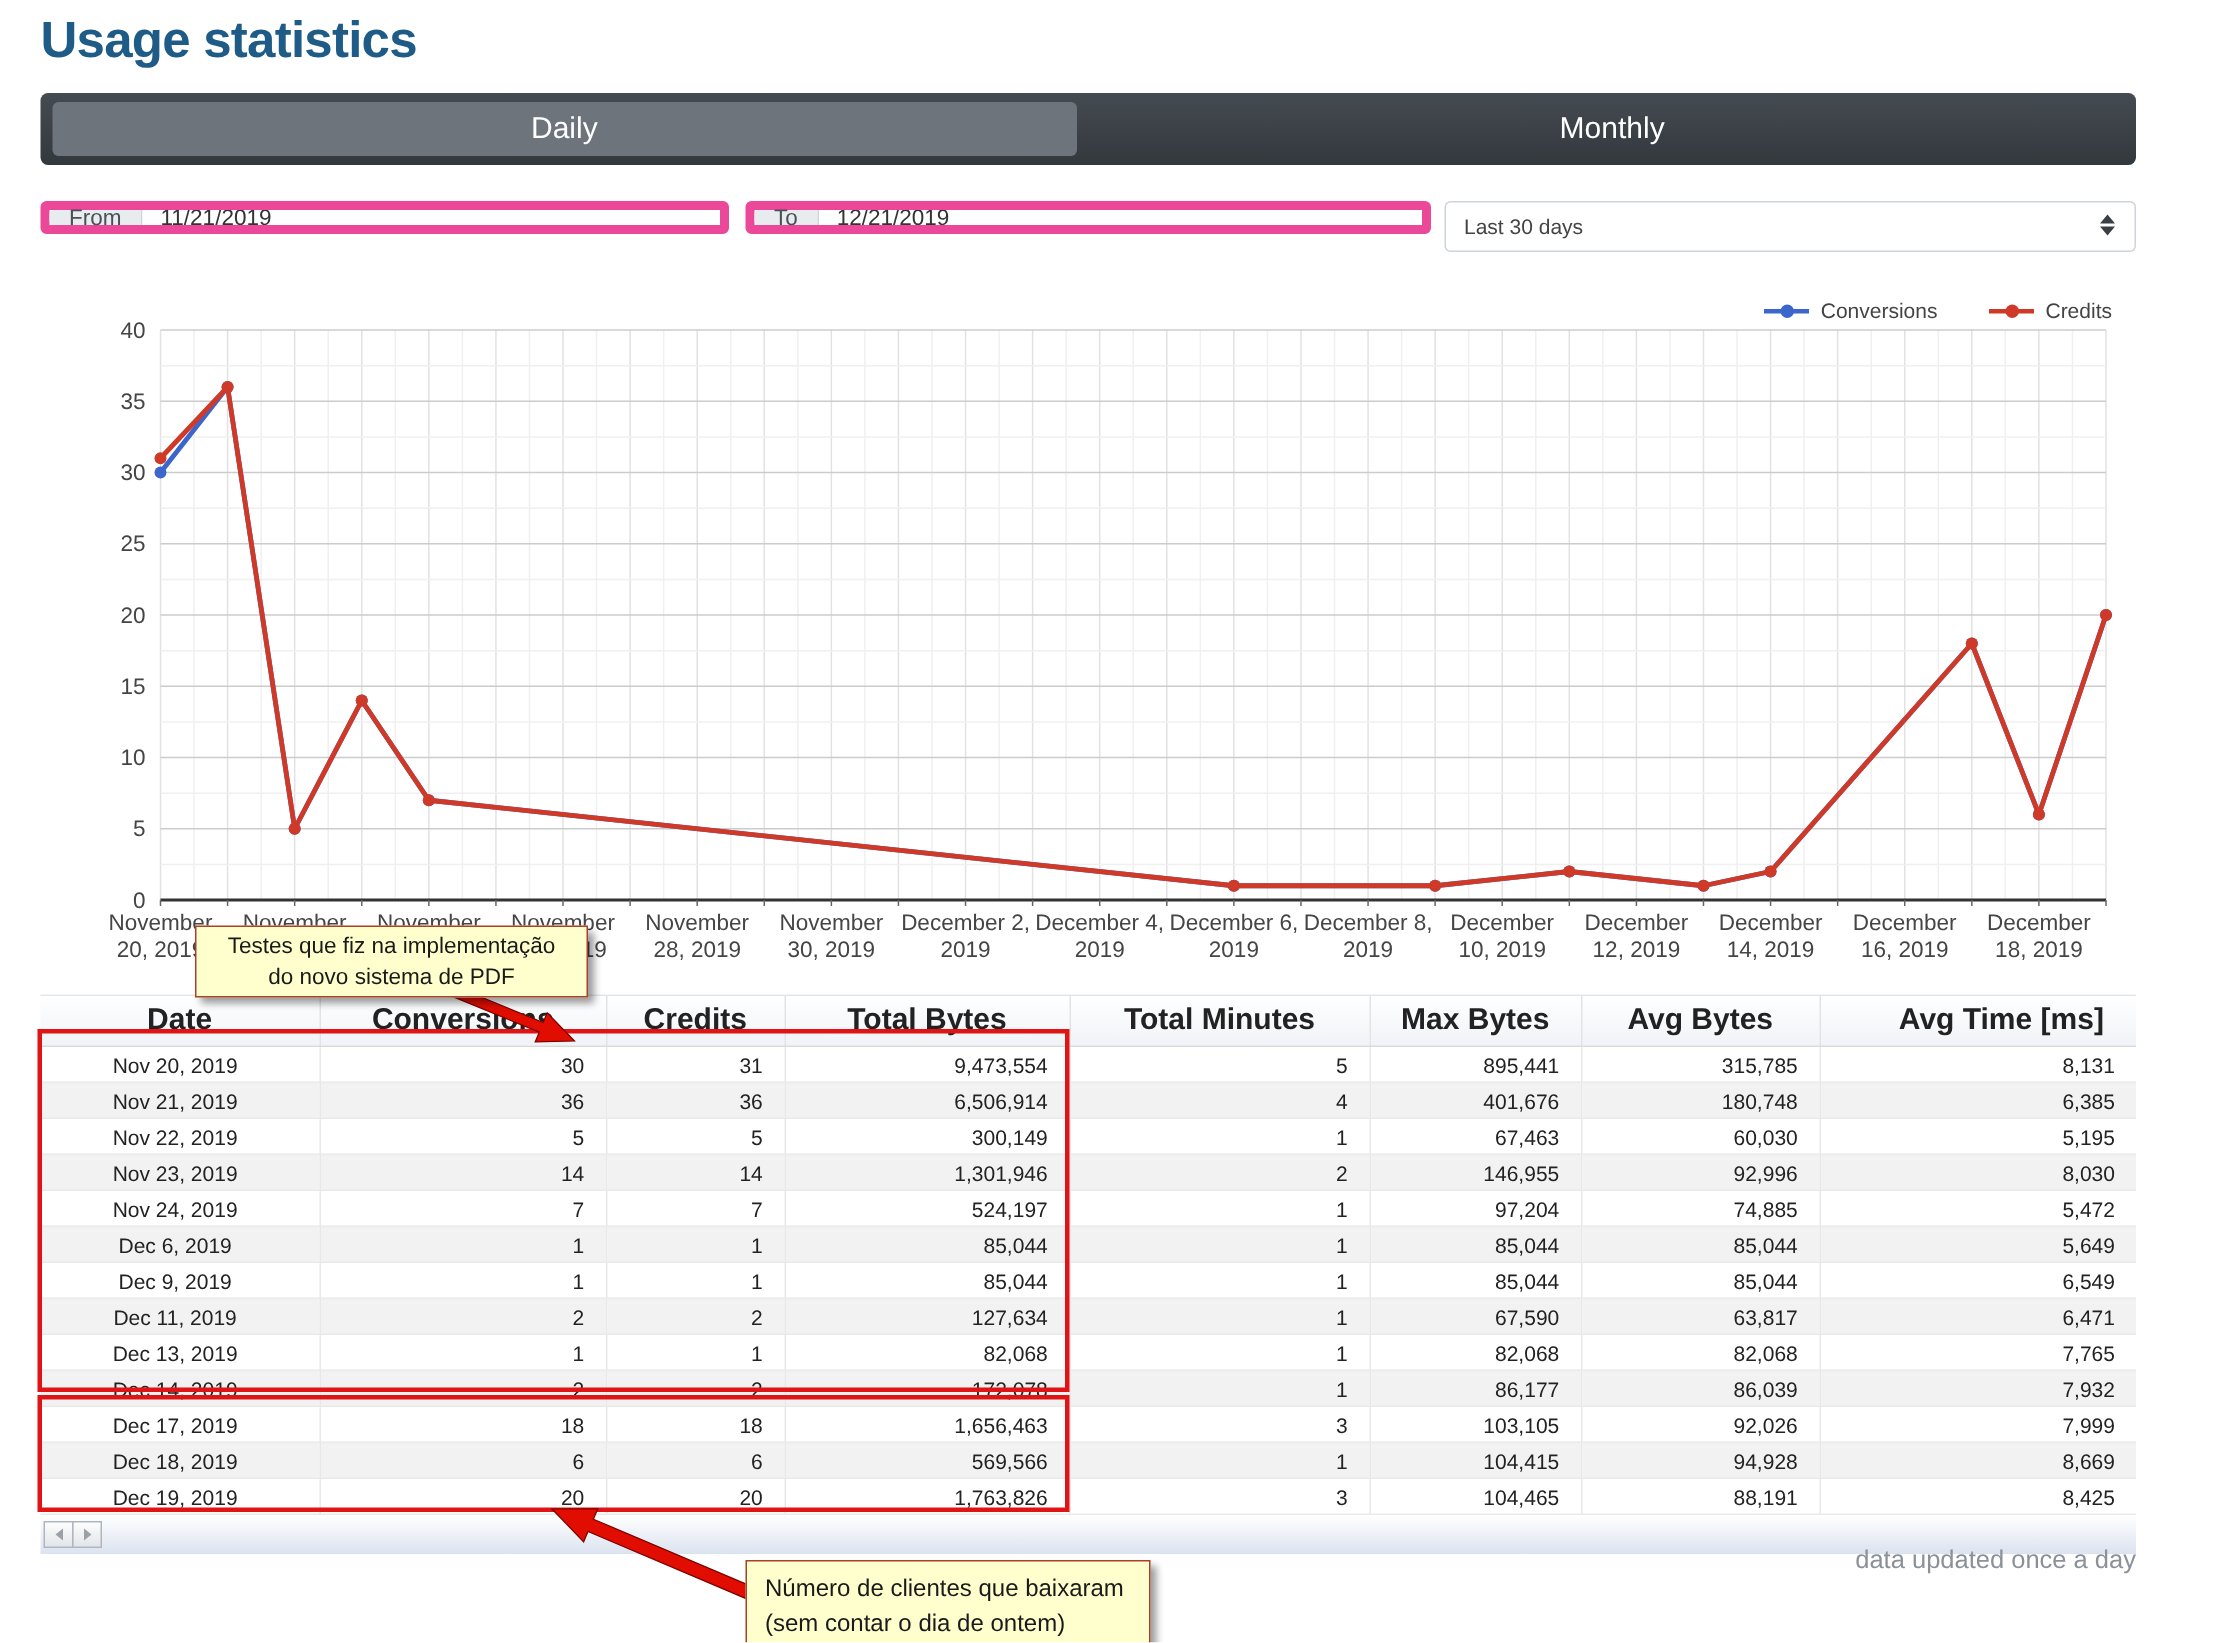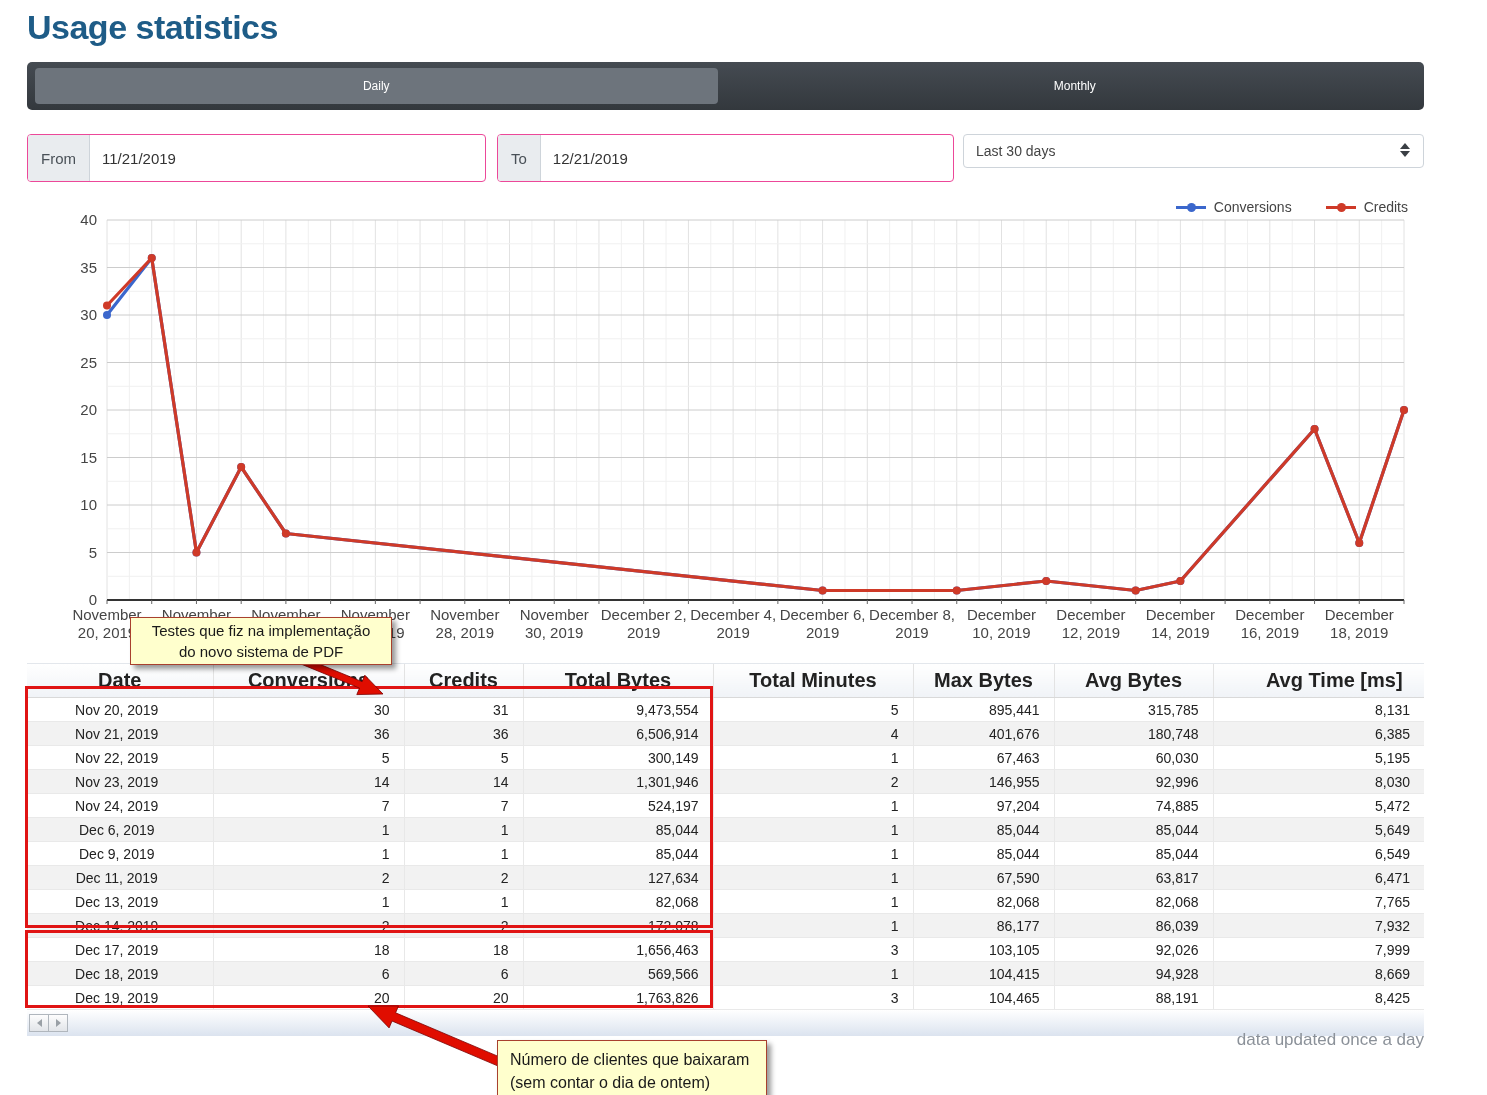--- a/index.html
+++ b/index.html
@@ -5,27 +5,27 @@
   html,body{margin:0;padding:0;background:#fff;}
   #page{position:relative;width:1487px;height:1095px;background:#fff;overflow:hidden;
         font-family:"Liberation Sans", sans-serif;color:#222;}
 
   
   #title{position:absolute;left:27px;top:8px;font-size:34px;font-weight:bold;color:#1e5c87;letter-spacing:-0.5px;}
 
   
   #tabbar{position:absolute;left:27px;top:62px;width:1397px;height:48px;border-radius:5px;
           background:linear-gradient(#454b52,#33383d);display:flex;}
-  .tab{flex:1;display:flex;align-items:center;justify-content:center;color:#fff;font-size:12px;cursor:pointer;}
+  .tab{flex:1;display:flex;align-items:center;justify-content:center;color:#fff;font-size:20px;cursor:pointer;}
   .tab .tab-pill{flex:1;margin:6px 8px;height:36px;display:flex;align-items:center;justify-content:center;border-radius:4px;}
   .tab.active .tab-pill{background:#6d747c;}
 
   
   #filters{position:absolute;left:27px;top:134px;width:1397px;height:34px;display:flex;}
-  .igroup{display:flex;height:48px;border:1px solid #ec4899;border-radius:4px;background:#fff;box-sizing:border-box;}
+  .igroup{display:flex;height:22px;border:6px solid #ec4899;border-radius:4px;background:#fff;box-sizing:border-box;}
   .igroup .ilabel{background:#e9ecef;color:#495057;font-size:15px;display:flex;align-items:center;
                   padding:0 13px;border-right:1px solid #ced4da;border-radius:3px 0 0 3px;}
   .igroup input{border:none;outline:none;font-family:"Liberation Sans",sans-serif;font-size:15px;color:#333;
                 padding:0 12px;flex:1;background:transparent;}
   #from-group{width:459px;margin-right:11px;}
   #to-group{width:457px;margin-right:9px;}
   #range-select{width:461px;height:34px;border:1px solid #ced4da;border-radius:4px;box-sizing:border-box;
                 display:flex;align-items:center;font-size:14px;color:#444;padding:0 12px;cursor:pointer;background:#fff;}
   #range-select .sel-text{flex:1;}
 

